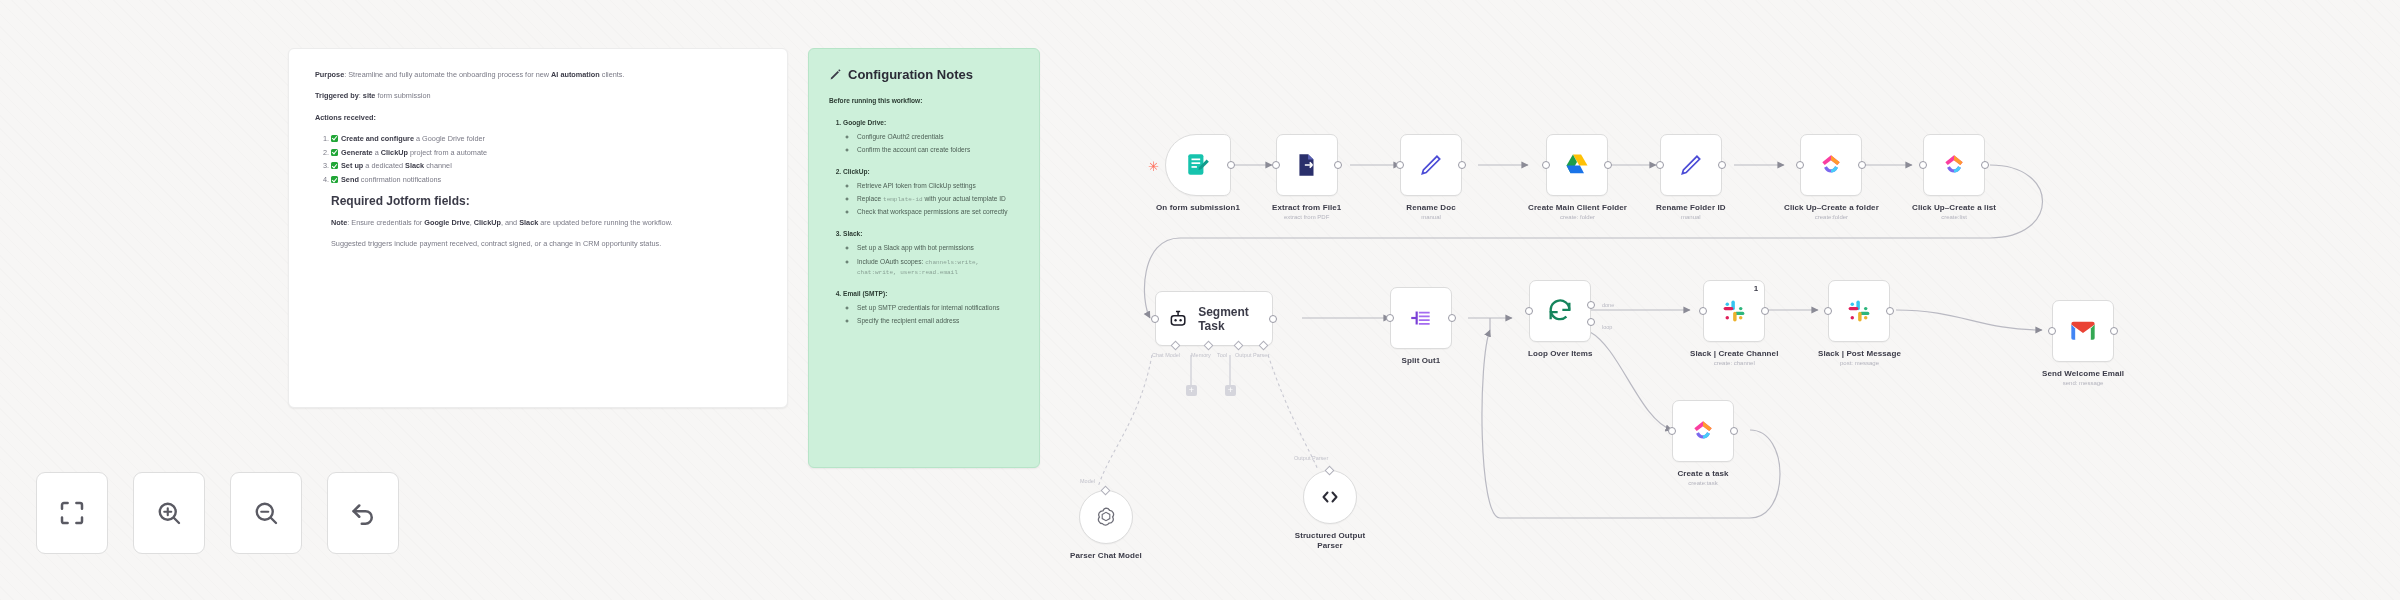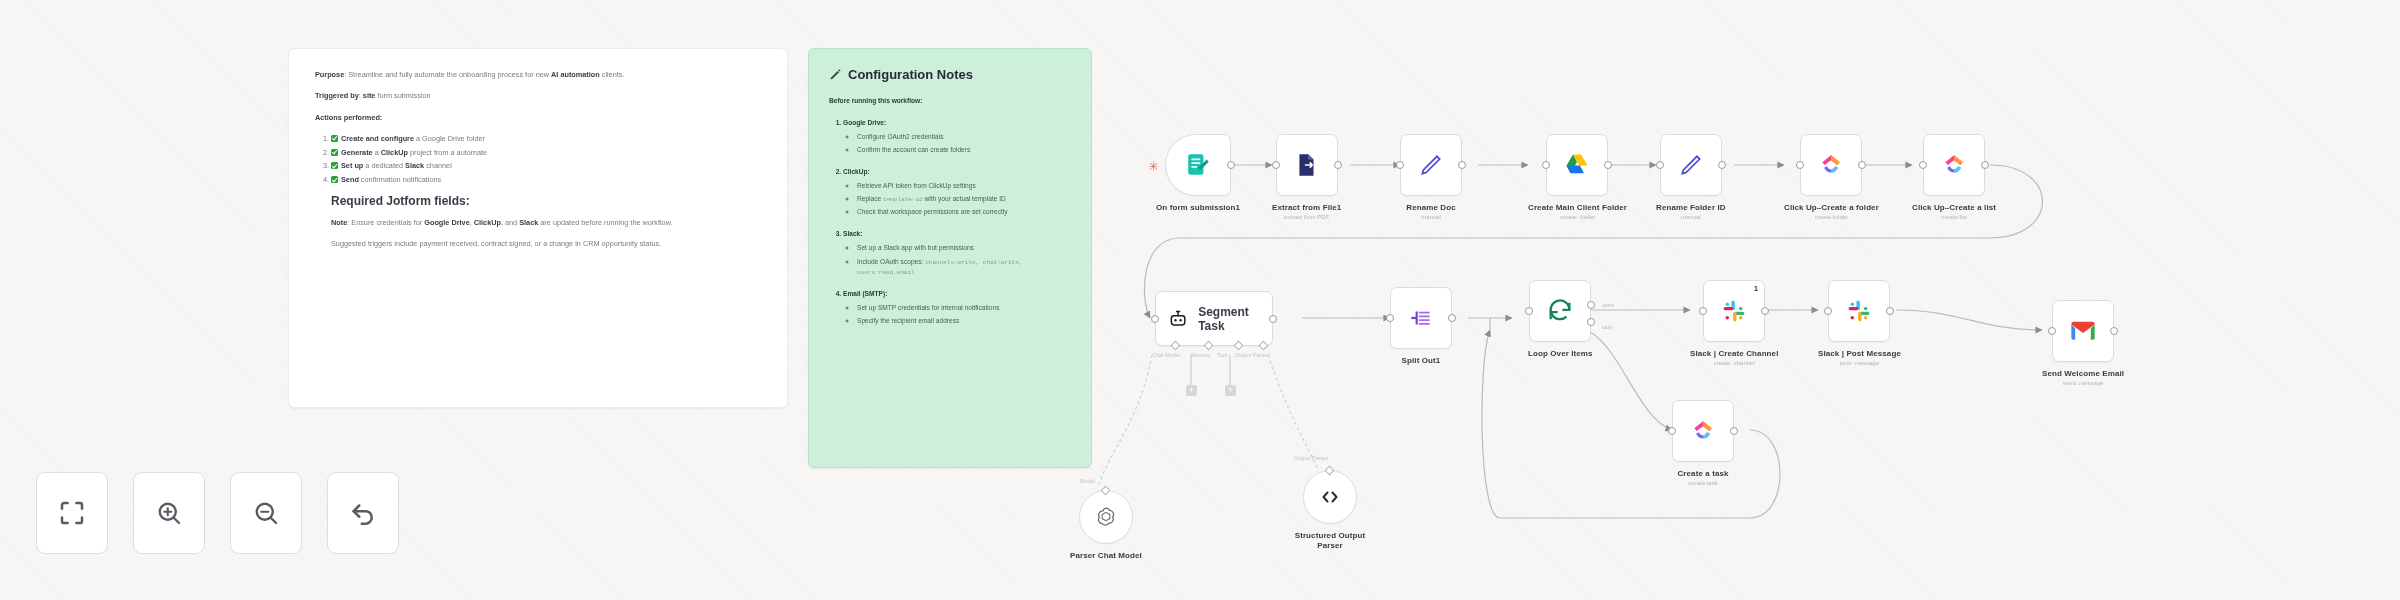--- a/index.html
+++ b/index.html
@@ -49,21 +49,21 @@
   .chk::after {
     content: ""; position: absolute; left: 2px; top: .5px;
     width: 2px; height: 4px; border: solid #fff; border-width: 0 1.2px 1.2px 0;
     transform: rotate(40deg);
   }
   .sub-head { margin-left: 16px; font-size: 12px; font-weight: bold; color: #3b3b48; margin-bottom: 9px; display:block;}
   .note-foot { margin-left: 16px; }
 
   
   #note-config {
-    left: 808px; top: 48px; width: 284px; height: 420px;
+    left: 808px; top: 48px; width: 232px; height: 420px;
     background: #cdf0da;
     border: 1px solid #b7e4c8;
     padding: 18px 20px;
   }
   #note-config h2 {
     font-size: 13px; font-weight: bold; color: #2b2b36;
     margin-bottom: 14px; display: flex; align-items: center; gap: 6px;
   }
   #note-config p, #note-config li { font-size: 6.6px; color: #4e6056; line-height: 1.6; }
   #note-config > p { font-weight: bold; color: #2d3d34; margin-bottom: 11px; }
@@ -208,21 +208,21 @@
 <div class="sticky" id="note-doc">
 
   <p>
     <b>Purpose</b><span>: Streamline and fully automate the onboarding process for new </span><b>AI automation</b><span> clients.</span>
   </p>
 
   <p>
     <b>Triggered by</b><span>: </span><b>site</b><span> form submission</span>
   </p>
 
-  <p><b>Actions performed:</b></p>
+  <p><b>Actions received:</b></p>
 
   <ol>
     <li><span class="chk"></span><b>Create and configure</b><span> a Google Drive folder</span></li>
     <li><span class="chk"></span><b>Generate</b><span> a </span><b>ClickUp</b><span> project from a automate</span></li>
     <li><span class="chk"></span><b>Set up</b><span> a dedicated </span><b>Slack</b><span> channel</span></li>
     <li><span class="chk"></span><b>Send</b><span> confirmation notifications</span></li>
   </ol>
 
   <span class="sub-head">Required Jotform fields:</span>
 

